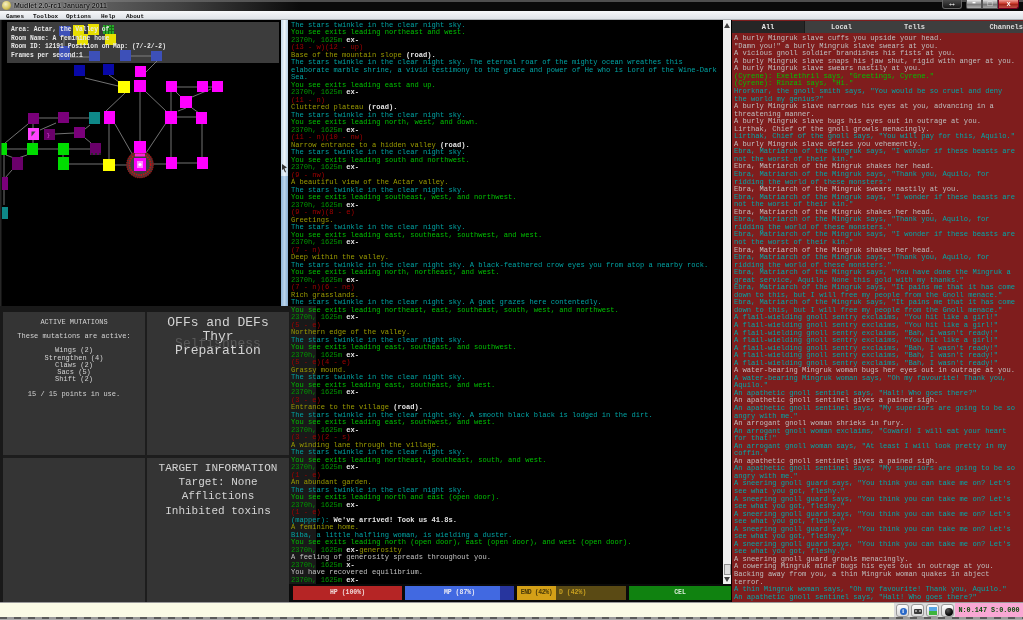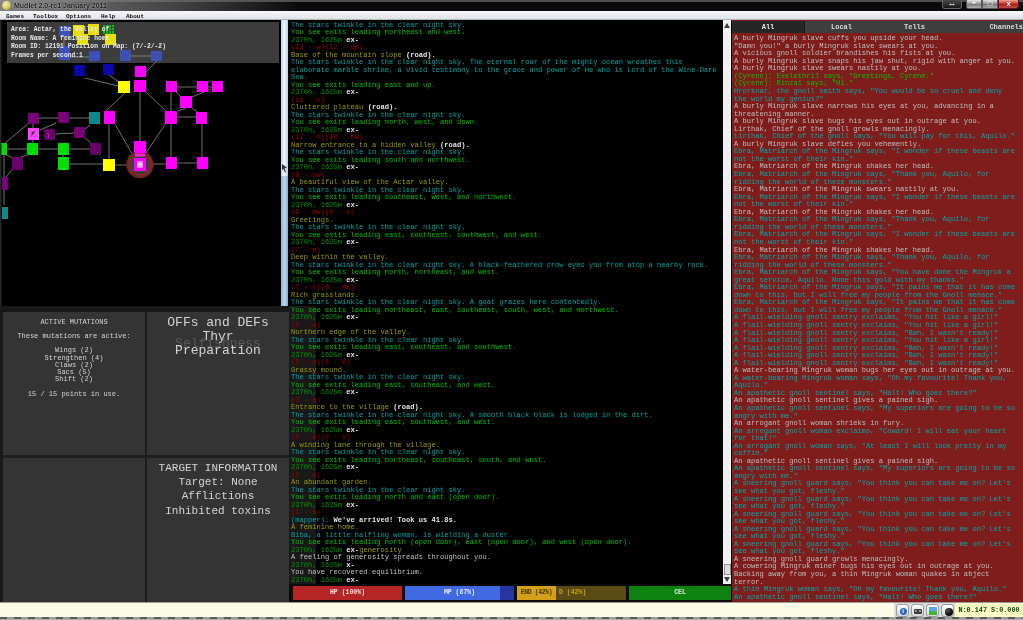--- a/index.html
+++ b/index.html
@@ -359,16 +359,16 @@
         <div class="abs" style="left:1.2px;top:1.8px;width:2px;height:2px;border-radius:50%;background:#b8b8b8"></div>
         <div class="abs" style="left:4.6px;top:1.8px;width:2px;height:2px;border-radius:50%;background:#b8b8b8"></div>
       </div>
     </div>
 <div class="abs" style="left:926px;top:1px;width:13px;height:13px;background:linear-gradient(#fdfdfd,#d8d8d8);border:1px solid #9a9a9a;border-radius:3px">
       <div class="abs" style="left:2px;top:2px;width:8px;height:8px;background:linear-gradient(180deg,#58a8e8 50%,#3cb43c 50%)"></div>
     </div>
 <div class="abs" style="left:941px;top:1px;width:13px;height:13px;background:linear-gradient(#fdfdfd,#d8d8d8);border:1px solid #9a9a9a;border-radius:3px">
       <div class="abs" style="left:2.5px;top:2.5px;width:8px;height:8px;border-radius:50%;background:radial-gradient(circle at 35% 30%,#555,#0a0a0a 60%)"></div>
     </div>
-<div class="abs" style="left:955px;top:0;width:68px;height:15px;background:#fef9c3;color:#0a4a0a;font-size:6.8px;line-height:15px;text-align:center;font-weight:bold">N:0.147 S:0.000</div>
+<div class="abs" style="left:955px;top:0;width:68px;height:15px;background:#f9a8d4;color:#0a4a0a;font-size:6.8px;line-height:15px;text-align:center;font-weight:bold">N:0.147 S:0.000</div>
 </div>
 <div class="abs" style="left:0;top:616.5px;width:1023px;height:2px;background:repeating-linear-gradient(90deg,#5a5a5a 0 7px,#9a9a9a 7px 14px)"></div>
 <div class="abs" style="left:0;top:618.5px;width:1023px;height:1.5px;background:#adadad"></div>
 
 </body></html>

